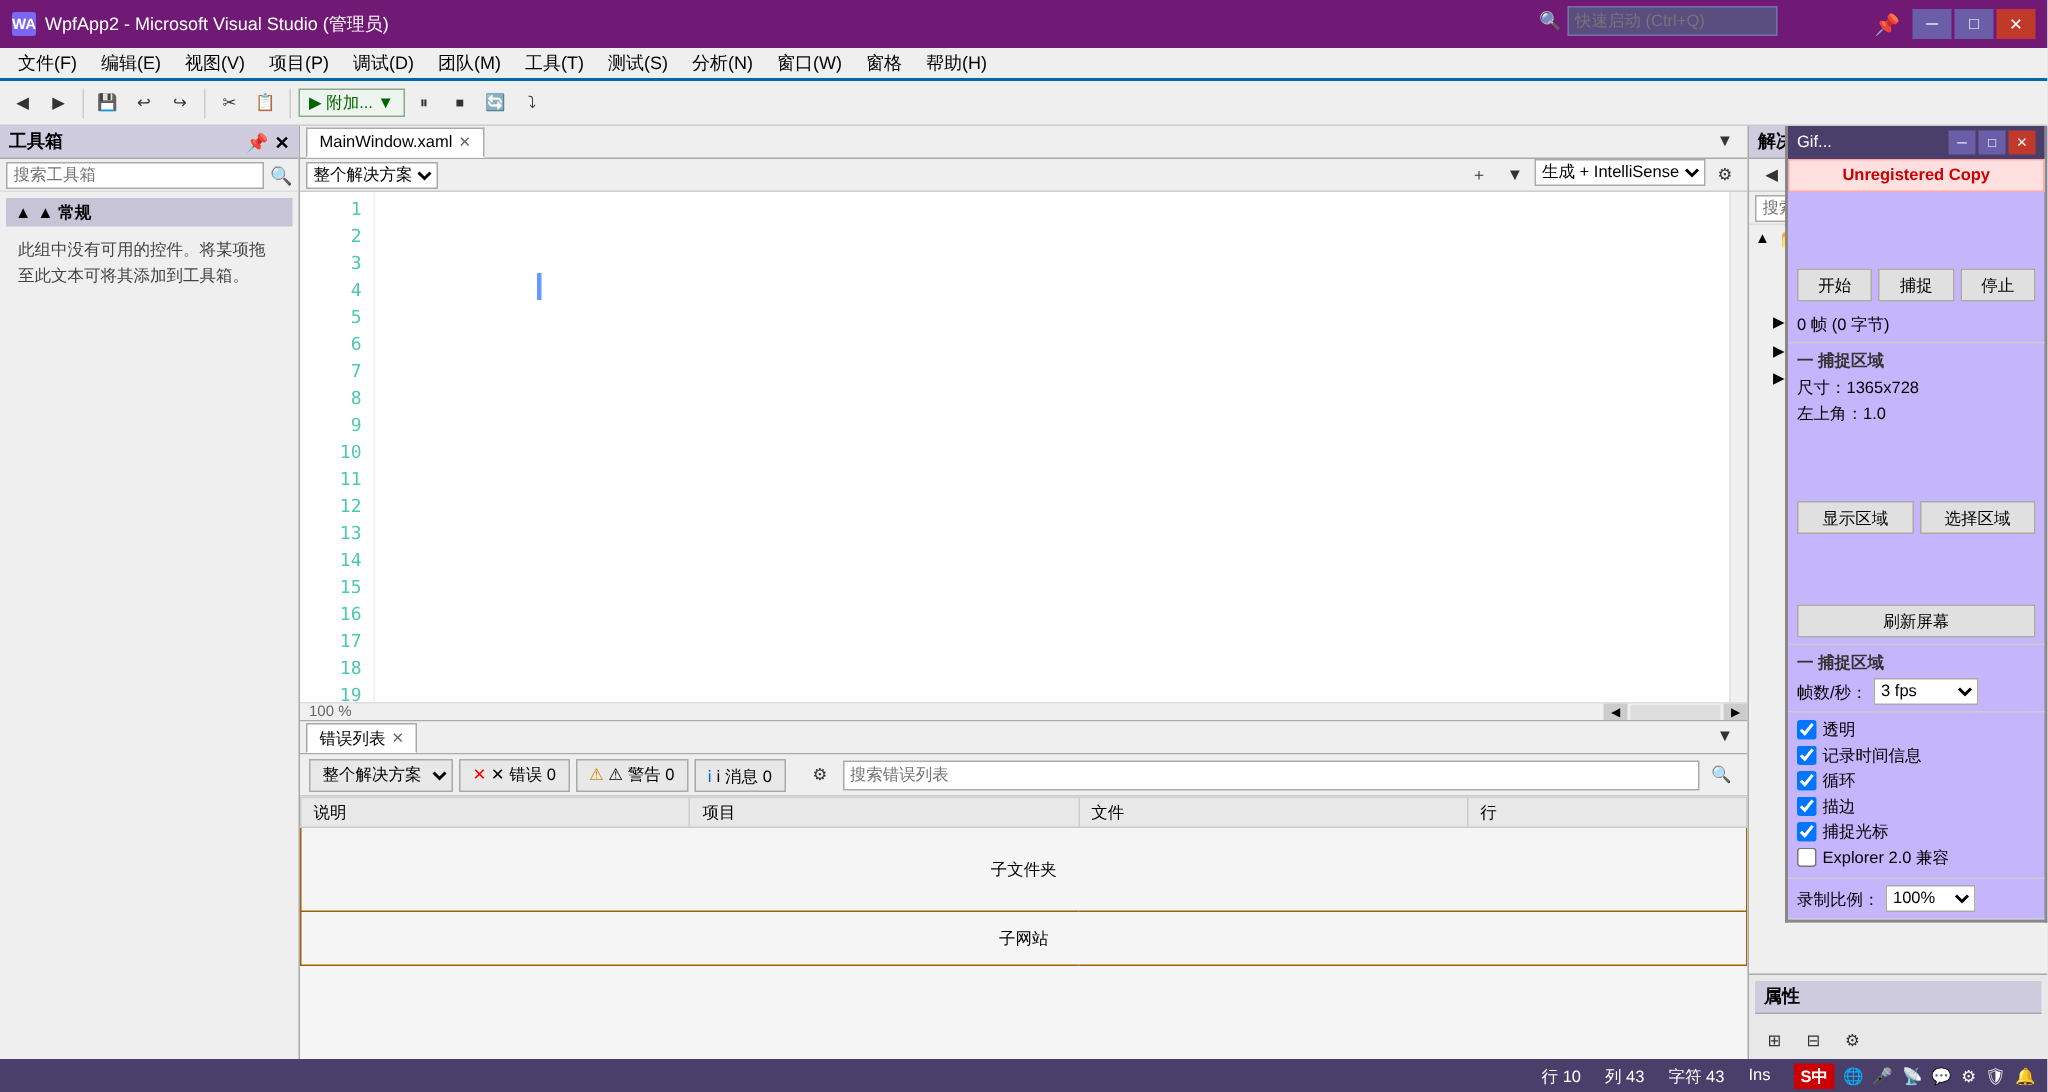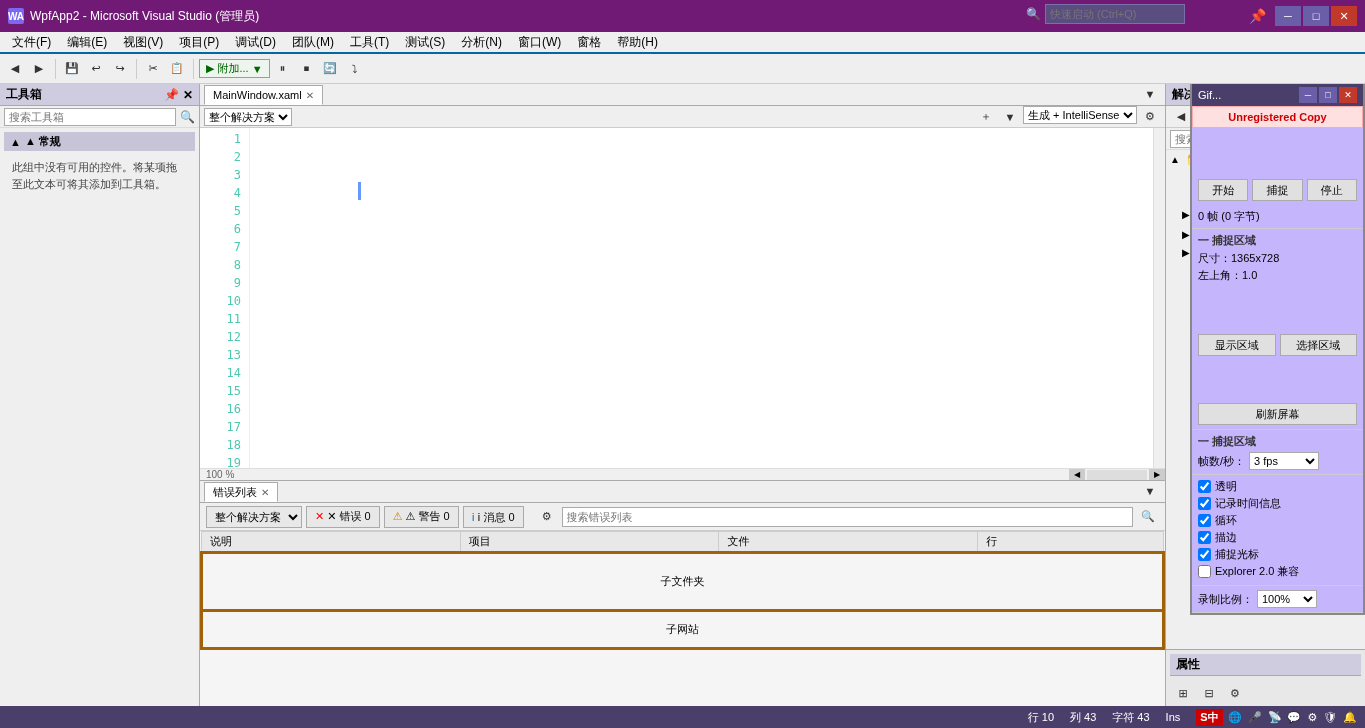--- a/index.html
+++ b/index.html
@@ -273,21 +273,21 @@
     }
     .error-table th {
       background: #e8e8e8;
       border: 1px solid #ccc;
       padding: 2px 8px;
       text-align: left;
       font-weight: normal;
       cursor: pointer;
     }
     .error-table td {
-      border: 3px solid #a16207;
+      border: 1px solid #a16207;
       padding: 2px 8px;
     }
 
     
     .code-editor {
       flex: 1;
       display: flex;
       overflow: hidden;
     }
     .line-numbers {

